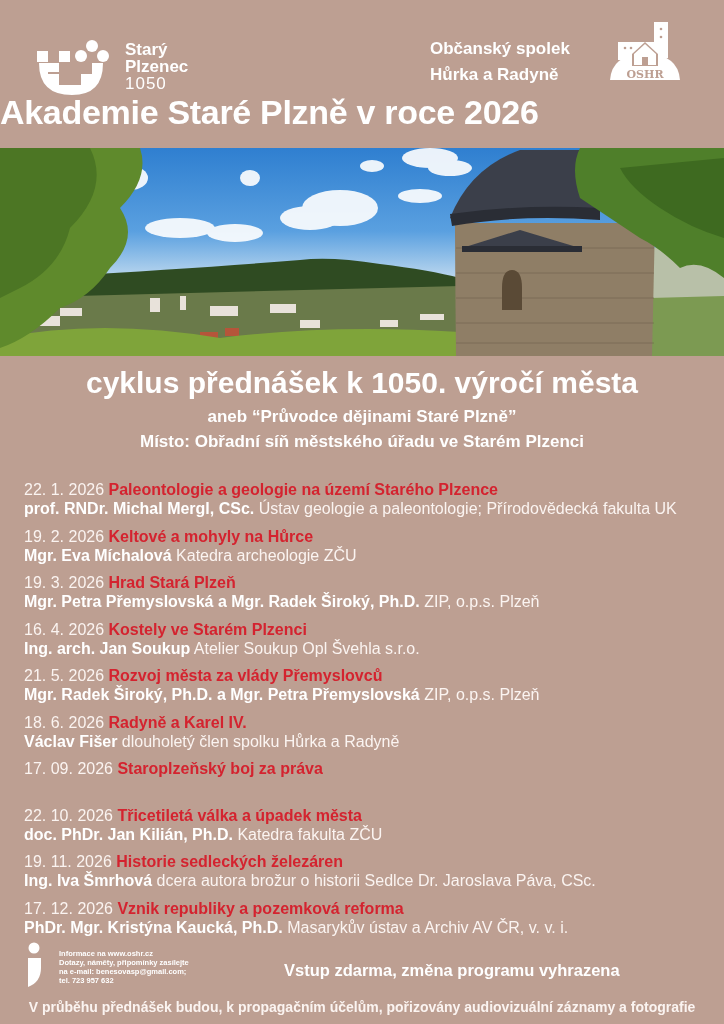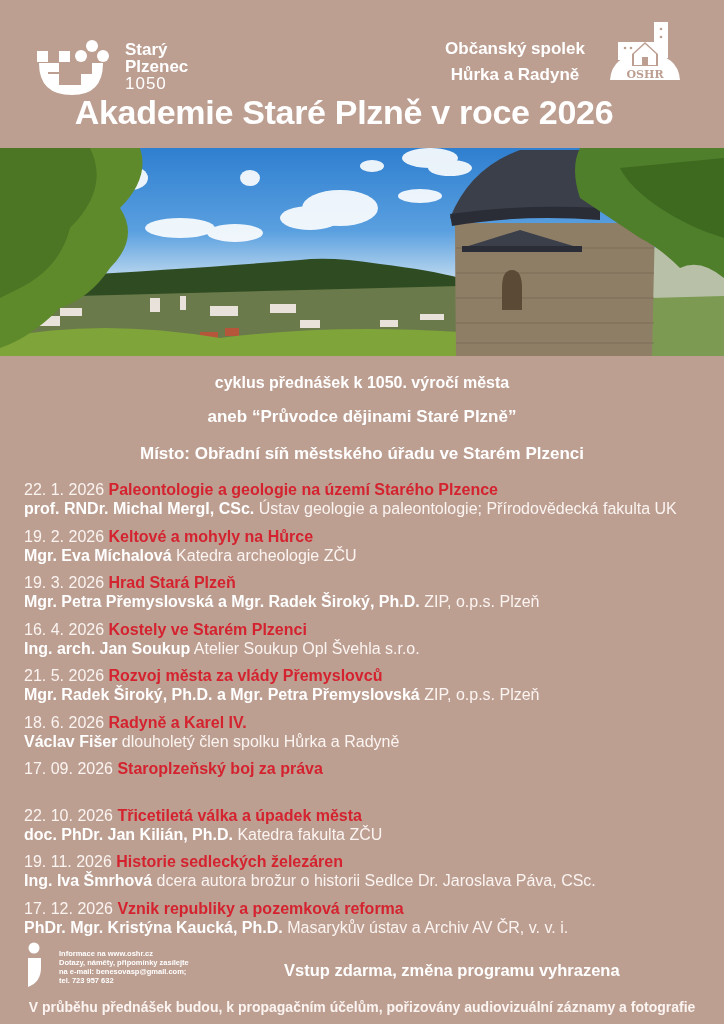--- a/index.html
+++ b/index.html
@@ -18,51 +18,50 @@
     .logo-left svg { position: absolute; left: 0; top: 0; }
     .logo-left .logo-text {
       position: absolute; left: 88px; top: 2px;
       font-weight: bold; font-size: 17px; line-height: 17px; color: #fff;
     }
     .logo-left .logo-text span { display: block; }
     .logo-left .logo-year { letter-spacing: 1px; font-weight: normal; font-size: 17px; }
 
     .org-text {
       position: absolute; left: 430px; top: 36px; width: 170px;
-      font-weight: bold; font-size: 17px; line-height: 26px; text-align: center; color: #fff;
+      font-weight: bold; font-size: 17px; line-height: 26px; text-align: left; color: #fff;
     }
     .org-text span { display: block; }
     .logo-right { position: absolute; left: 608px; top: 20px; width: 74px; height: 64px; }
 
     .main-title {
-      position: absolute; left: 0; top: 90px; width: 620px; text-align: center;
+      position: absolute; left: 0; top: 90px; width: 620px; 
       font-weight: bold; font-size: 34px; line-height: 44px; color: #fff;
       letter-spacing: -0.3px;
-      margin-left: 34px;
     }
 
     
     .photo {
       position: absolute; left: 0; top: 148px; width: 724px; height: 208px;
       overflow: hidden;
       background: linear-gradient(180deg, #2f7fd0 0%, #5aa0e0 40%, #b9d6ee 62%, #d9e6ef 66%);
     }
     .photo svg { position: absolute; left: 0; top: 0; }
 
     
     .sub1 {
       position: absolute; left: 0; top: 368px; width: 724px; text-align: center;
-      font-weight: bold; font-size: 16px; line-height: 30px; color: #fff;
+      font-weight: bold; font-size: 30px; line-height: 30px; color: #fff;
     }
     .sub2 {
       position: absolute; left: 0; top: 405px; width: 724px; text-align: center;
       font-weight: bold; font-size: 17px; line-height: 24px; color: #fff;
     }
     .sub3 {
-      position: absolute; left: 0; top: 442px; width: 724px; text-align: center;
+      position: absolute; left: 0; top: 430px; width: 724px; text-align: center;
       font-weight: bold; font-size: 17px; line-height: 24px; color: #fff;
     }
 
     
     .program { position: absolute; left: 24px; top: 480px; width: 690px; }
     .lecture { height: 46.5px; }
     .lecture .line1, .lecture .line2 {
       font-size: 16px; line-height: 19px; white-space: nowrap; color: #fff;
     }
     .lecture .date { font-weight: normal; color: #fbf4f1; }

